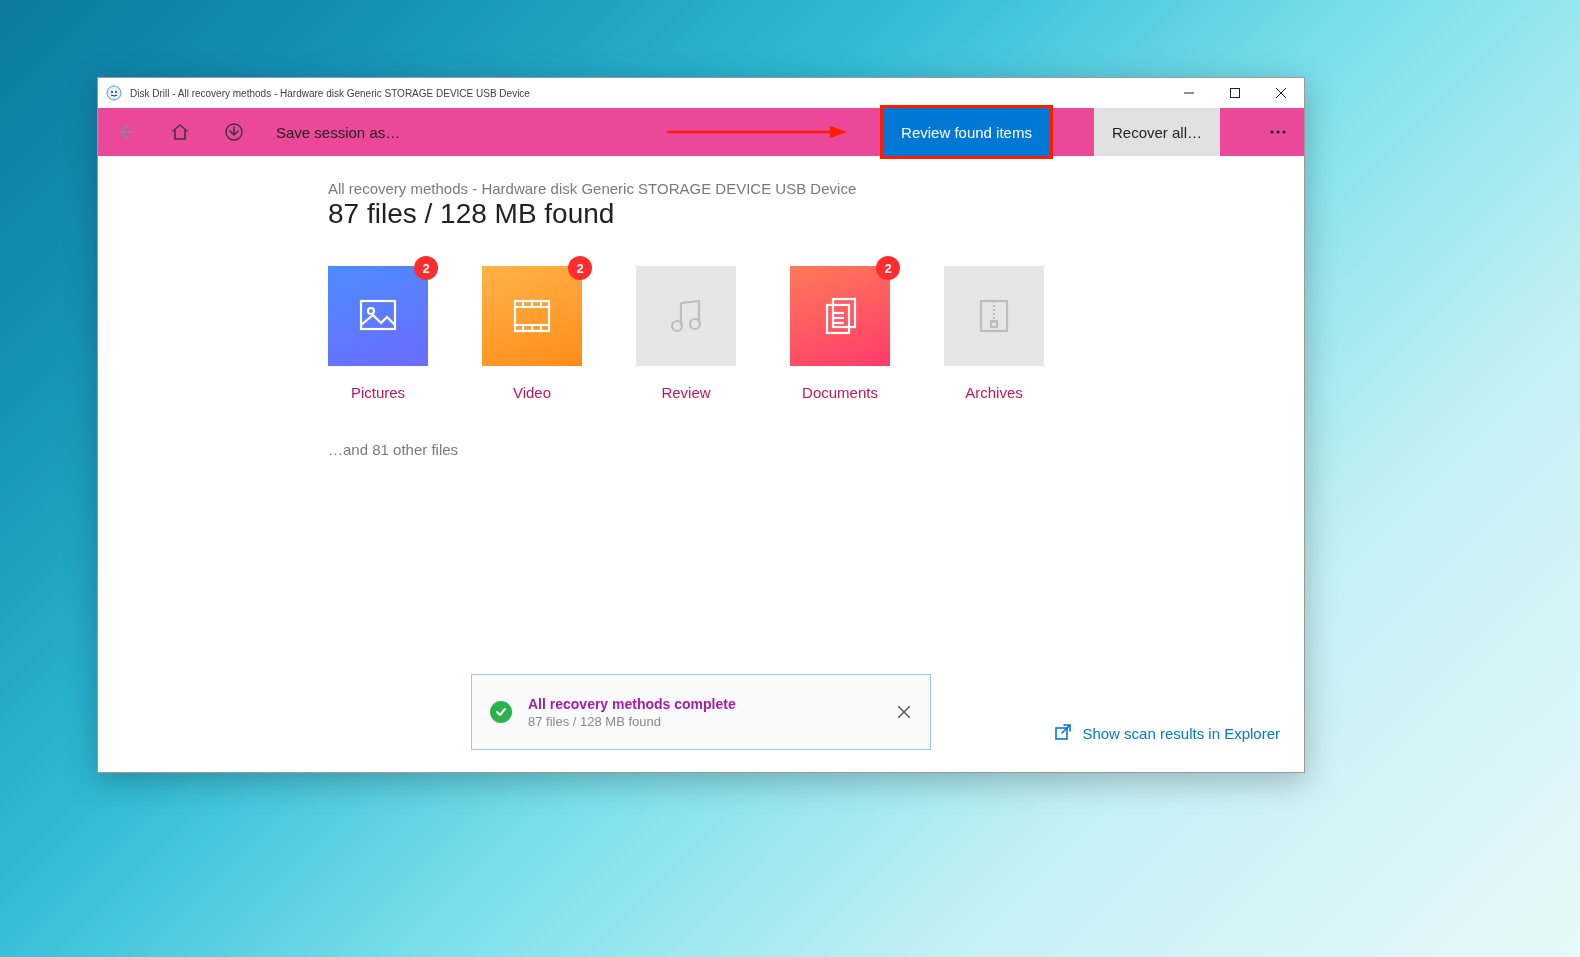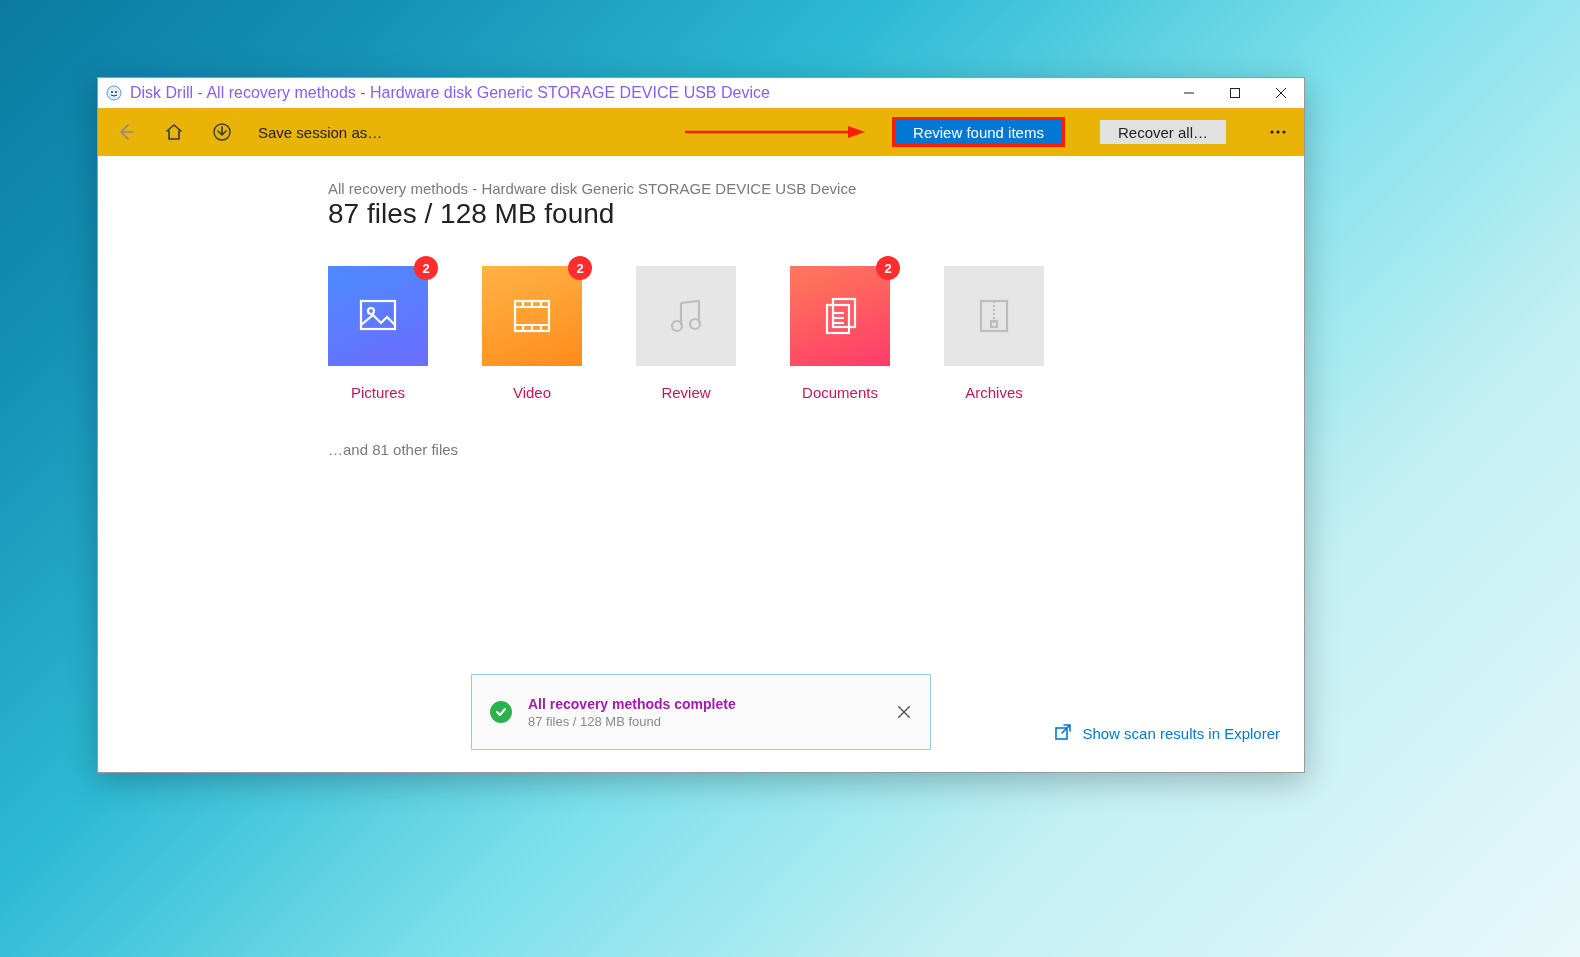--- a/index.html
+++ b/index.html
@@ -34,54 +34,54 @@
     background: #fff;
     border-bottom: 0;
     padding-left: 8px;
   }
   .titlebar .app-icon {
     width: 16px; height: 16px;
     display: inline-flex; align-items: center; justify-content: center;
     margin-right: 8px;
   }
   .titlebar .title-text {
-    font-size: 16px;
-    color: #8b5cf6;
+    font-size: 10px;
+    color: #404040;
     flex: 1;
     white-space: nowrap;
   }
   .win-controls { display: flex; height: 100%; }
   .win-btn {
     width: 46px; height: 100%;
     display: flex; align-items: center; justify-content: center;
     color: #222; font-size: 12px;
   }
   .win-btn svg { display: block; }
   
   .toolbar {
     height: 48px;
-    background: #eab308;
+    background: #ec4899;
     display: flex;
     align-items: center;
     padding: 0 10px 0 16px;
-    gap: 24px;
+    gap: 30px;
   }
   .tb-icon {
     width: 24px; height: 24px;
     display: inline-flex; align-items: center; justify-content: center;
     color: #3a3a3a;
   }
   .tb-text { font-size: 15px; color: #222; }
   .tb-spacer { flex: 1; }
   .callout-arrow {
     margin-right: 6px;
     display: inline-flex; align-items: center; justify-content: center;
   }
   .btn {
-    height: 24px;
+    height: 48px;
     padding: 0 18px;
     display: inline-flex; align-items: center; justify-content: center;
     font-size: 15px;
     border: none;
     text-align: center;
   }
   .btn-primary {
     background: #0078d4;
     color: #fff;
   }

